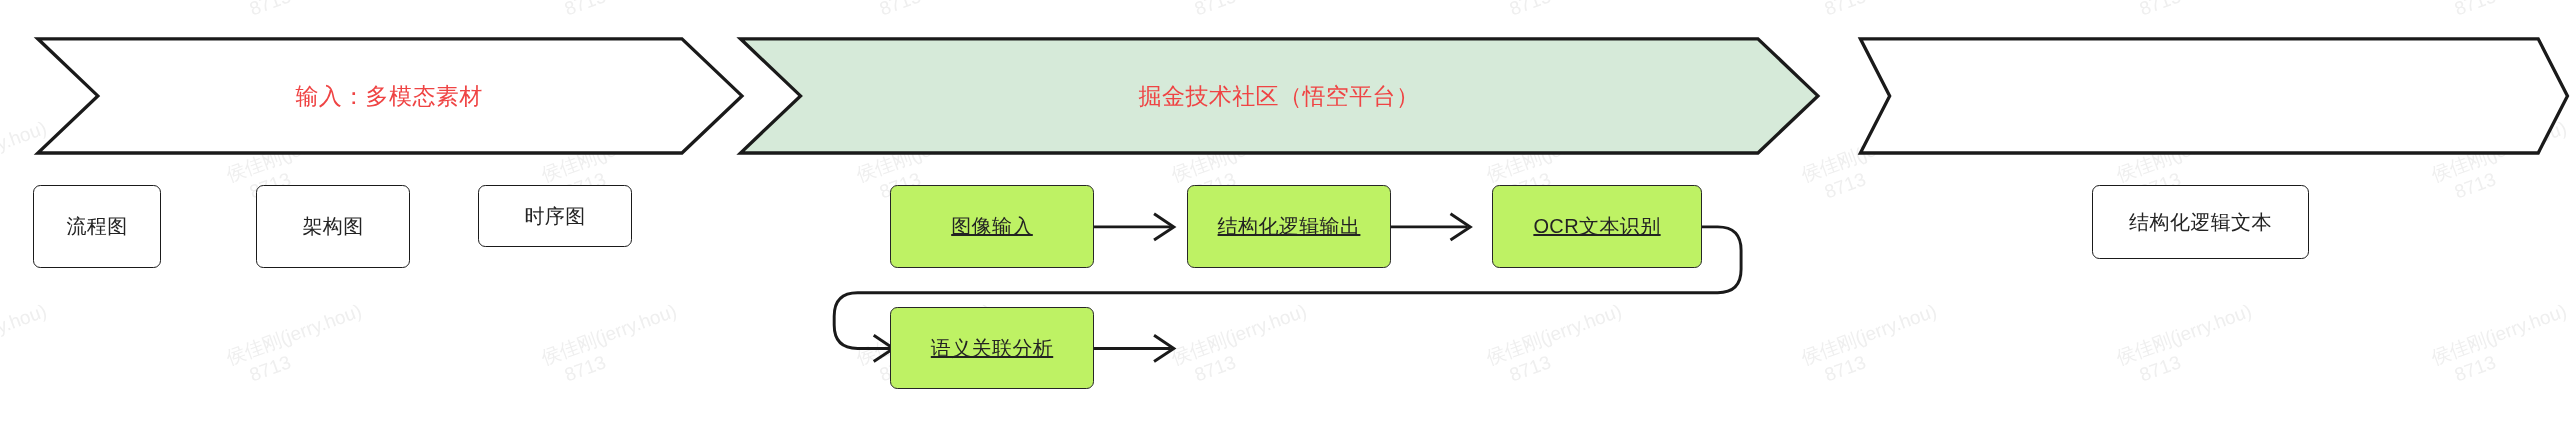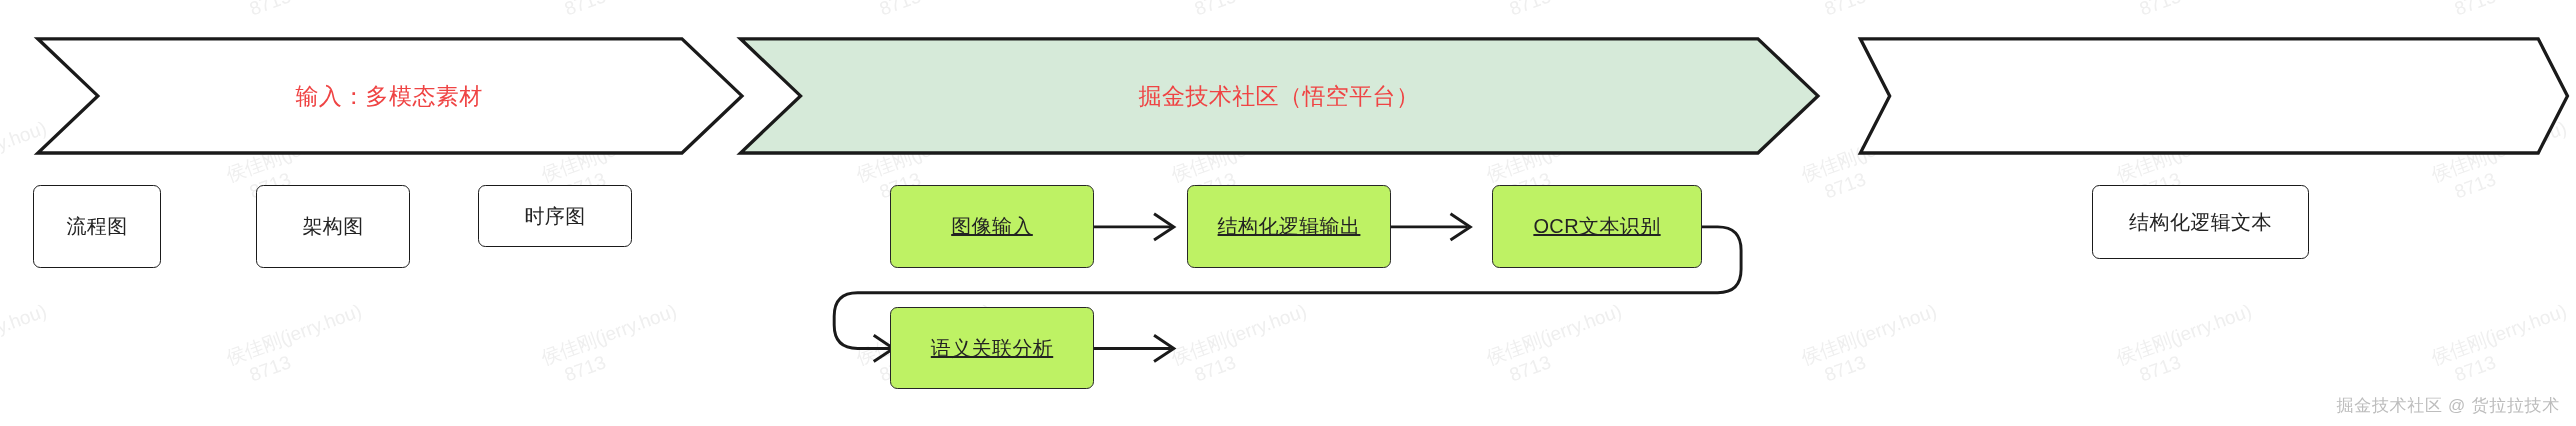--- a/index.html
+++ b/index.html
@@ -193,16 +193,15 @@
 
   <div class="node green" style="left:1187px; top:185px; width:204px; height:83px;">结构化逻辑输出</div>
 
   <div class="node green" style="left:1492px; top:185px; width:210px; height:83px;">OCR文本识别</div>
 
   <div class="node green" style="left:890px; top:307px; width:204px; height:82px;text-align:right;">语义关联分析</div>
 
 
   <div class="node" style="left:2092px; top:185px; width:217px; height:74px;">结构化逻辑文本</div>
 
-  <div id="footer-credit">掘金技术社区 @ 货拉拉技术</div>
 
 </div>
 
 
 </body></html>

